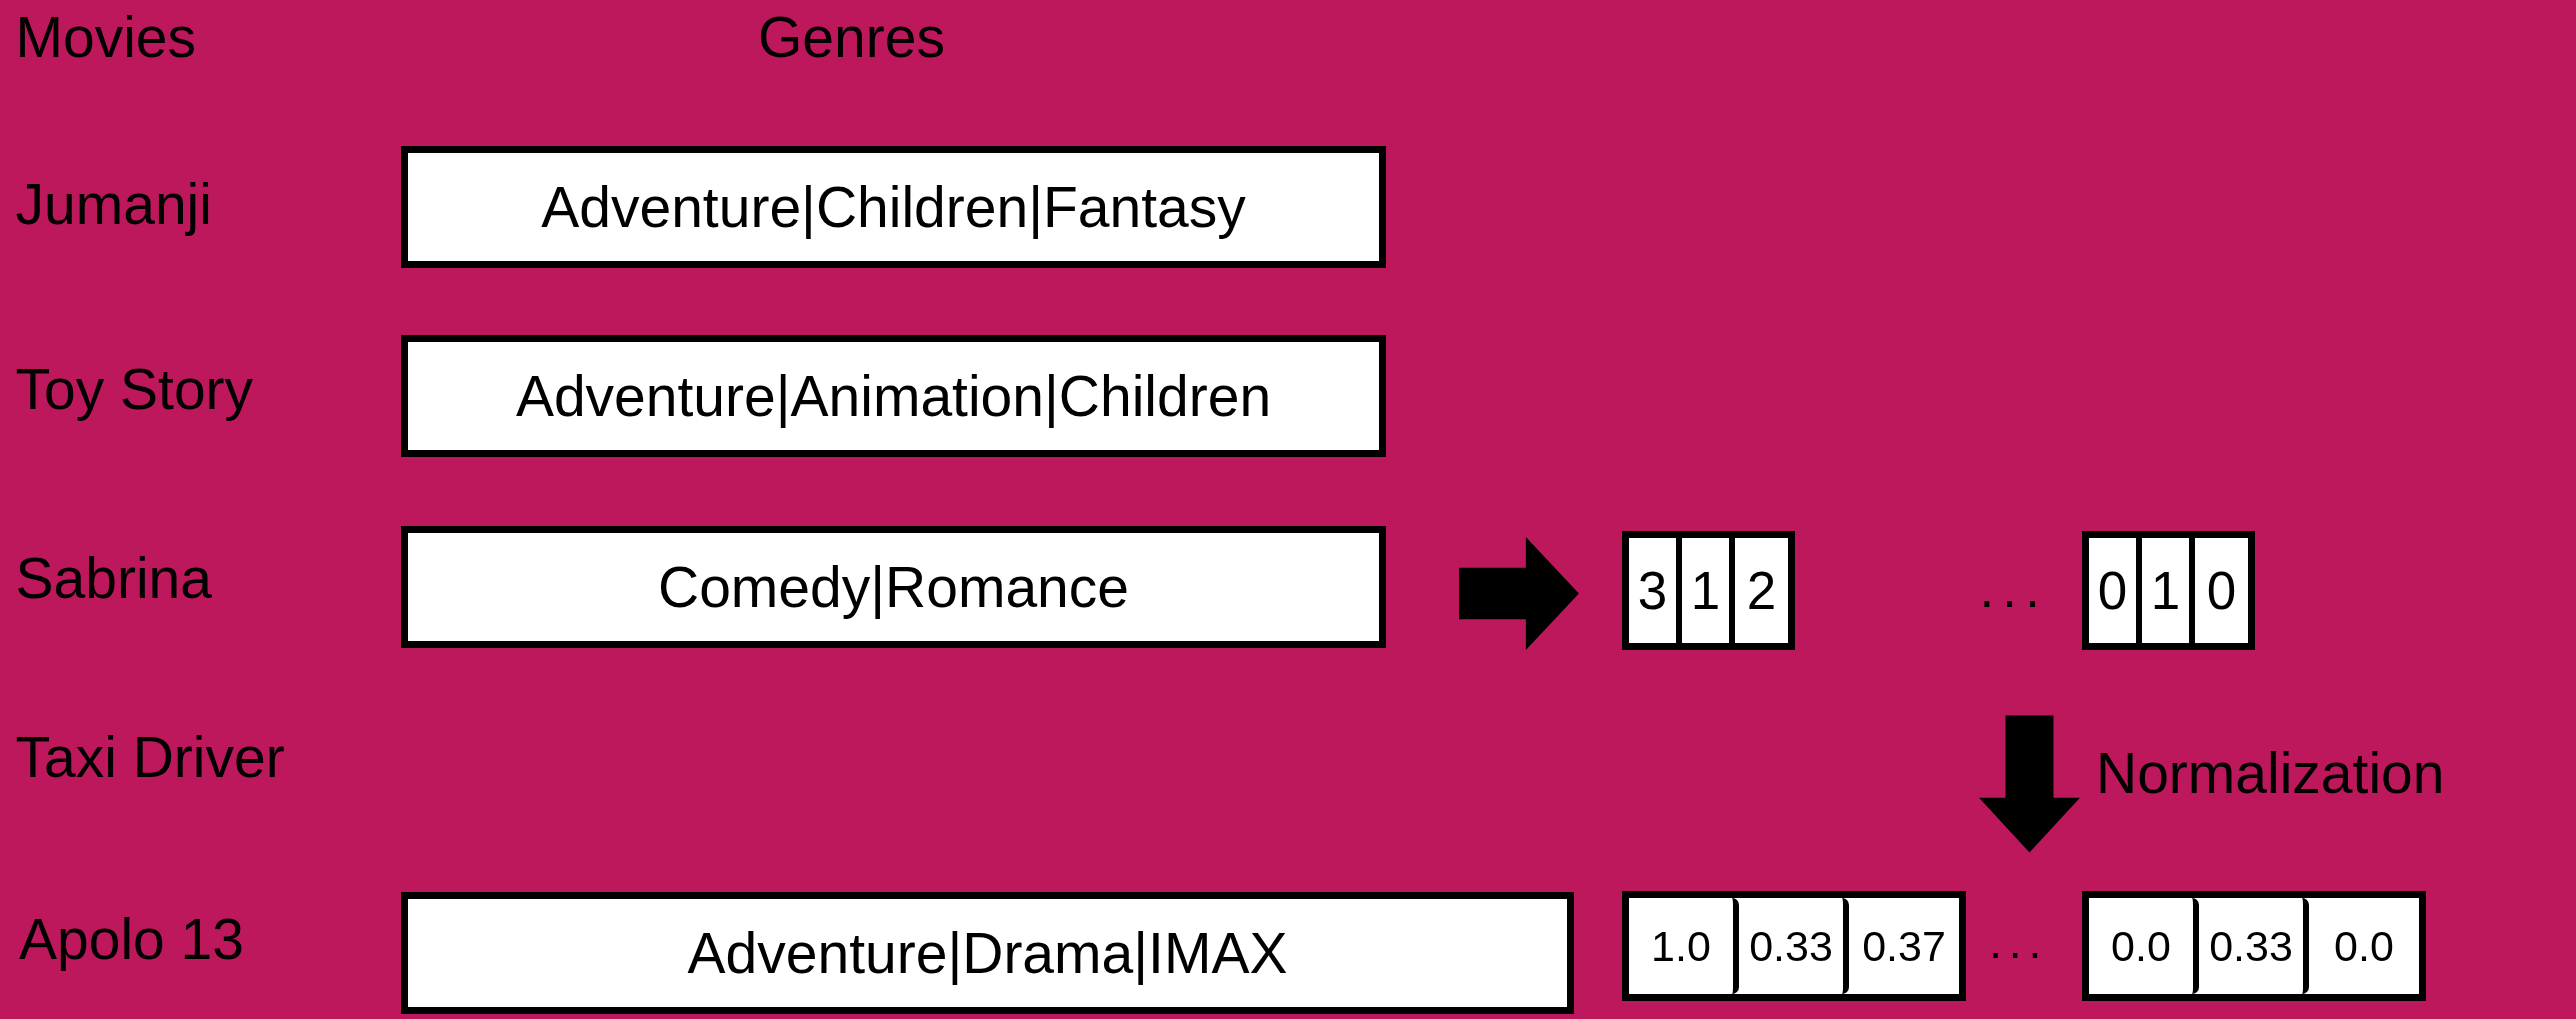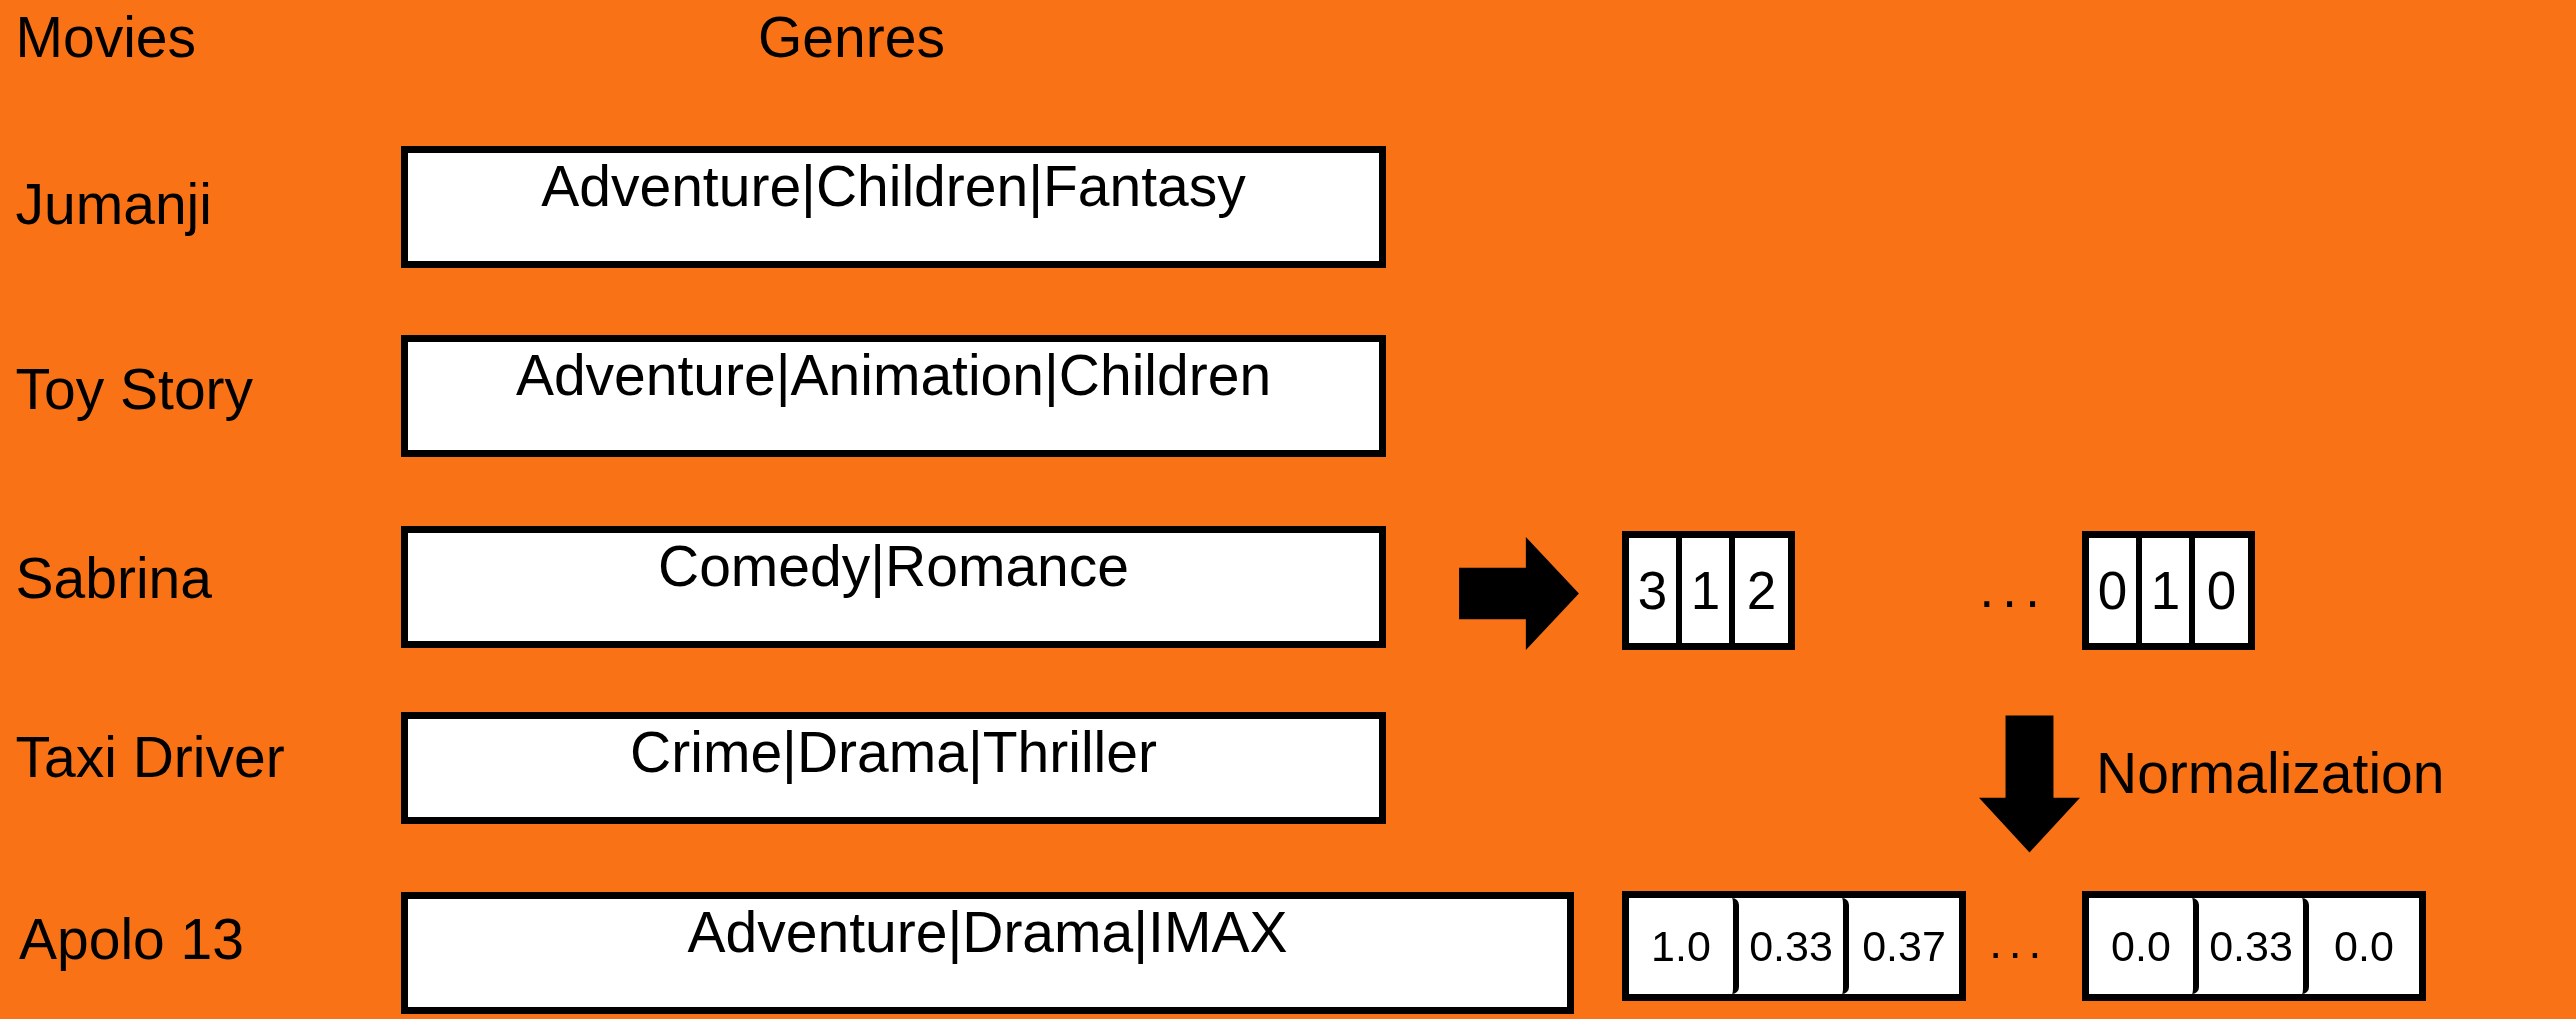--- a/index.html
+++ b/index.html
@@ -9,21 +9,21 @@
     background: #ffffff;
   }
   body {
     font-family: "Liberation Sans", sans-serif;
     color: #000000;
   }
   #canvas {
     position: relative;
     width: 2576px;
     height: 1020px;
-    background: #f97316;
+    background: #be185d;
     overflow: hidden;
   }
 
   
   .txt {
     position: absolute;
     white-space: nowrap;
     color: #000;
     line-height: 1;
   }
@@ -40,21 +40,21 @@
     font-weight: 400;
   }
 
   
   .genre-box {
     position: absolute;
     box-sizing: border-box;
     border: 7.7px solid #000;
     background: #fff;
     display: flex;
-    align-items: flex-start;
+    align-items: center;
     justify-content: center;
   }
   .genre-text {
     font-size: 57px;
     white-space: nowrap;
     color: #000;
   }
 
   
   .arrow-right {
@@ -134,23 +134,20 @@
   </div>
 
   <div class="txt movie-label" style="left:15.5px; top:550px;">Sabrina</div>
 
   <div class="genre-box" style="left:401px; top:526px; width:985px; height:122px;">
     <span class="genre-text">Comedy|Romance</span>
   </div>
 
   <div class="txt movie-label" style="left:15.5px; top:729px;">Taxi Driver</div>
 
-  <div class="genre-box" style="left:401px; top:712px; width:985px; height:112px;">
-    <span class="genre-text">Crime|Drama|Thriller</span>
-  </div>
 
   <div class="txt movie-label" style="left:19px; top:911px;">Apolo 13</div>
 
   <div class="genre-box" style="left:401px; top:892px; width:1173px; height:122px;">
     <span class="genre-text">Adventure|Drama|IMAX</span>
   </div>
 
   <div class="arrow-right" style="left:1459px; top:537px;">
     <svg viewBox="0 0 140 132" width="120" height="113" aria-hidden="true">
       <polygon points="0,36 78,36 78,0 140,66 78,132 78,96 0,96" fill="#000000"></polygon>

